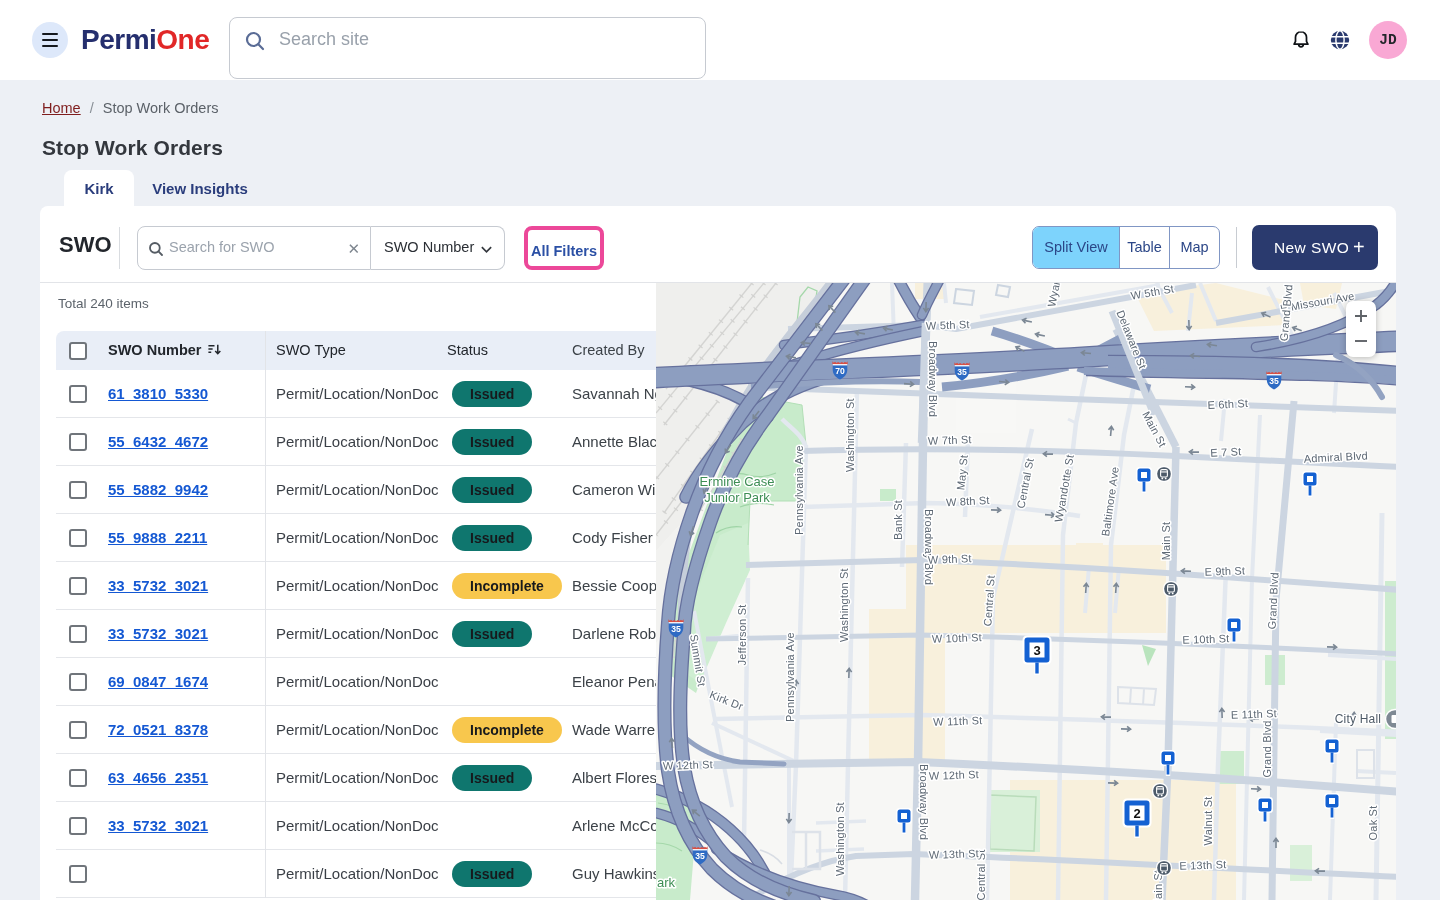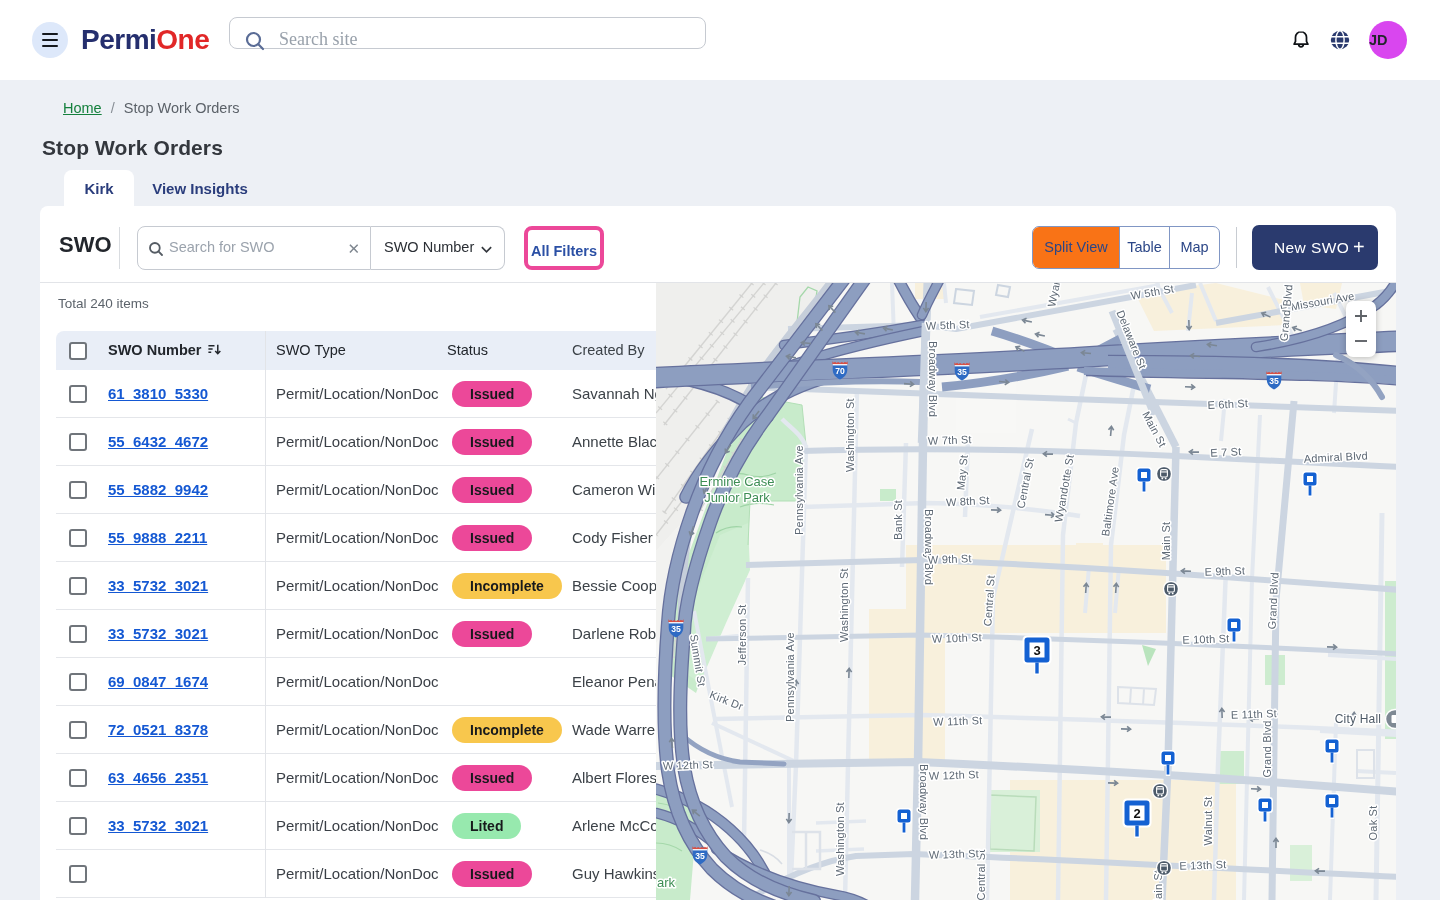--- a/index.html
+++ b/index.html
@@ -2,44 +2,44 @@
 <html lang="en"><head><meta charset="utf-8">
 <title>Stop Work Orders</title>
 <style>
 * { margin:0; padding:0; box-sizing:border-box; }
 html,body { width:1440px; height:900px; overflow:hidden; font-family:"Liberation Sans",sans-serif; background:#edf0f5; }
 .hdr { position:absolute; left:0; top:0; width:1440px; height:80px; background:#fff; }
 .burger { position:absolute; left:32px; top:22px; width:36px; height:36px; border-radius:50%; background:#dde8fa; }
 .burger span { position:absolute; left:10px; width:16px; height:2.3px; background:#15181d; border-radius:1px; }
 .logo { position:absolute; left:81px; top:24px; font-size:28px; font-weight:700; letter-spacing:-0.5px; color:#252f6e; }
 .logo b { color:#e12727; font-weight:700; }
-.gsearch { position:absolute; left:229px; top:17px; width:477px; height:32px; border:1px solid #c6cad1; border-radius:8px; background:#fff;font-family:Liberation Serif, serif; }
+.gsearch { position:absolute; left:229px; top:17px; width:477px; height:62px; border:1px solid #c6cad1; border-radius:8px; background:#fff; }
 .gsearch .ph { position:absolute; left:49px; top:11px; font-size:18px; color:#99a1ab; }
 .hicon { position:absolute; top:29px; }
-.avatar { position:absolute; left:1369px; top:21px; width:38px; height:38px; border-radius:50%; background:#d946ef; color:#23262b; font-weight:700; font-size:14.5px; line-height:38px; }
+.avatar { position:absolute; left:1369px; top:21px; width:38px; height:38px; border-radius:50%; background:#f9a8d4; color:#23262b; font-weight:700; font-size:14.5px; text-align:center; line-height:38px;font-family:Liberation Mono, monospace; }
 .crumbs { position:absolute; left:42px; top:100px; font-size:14.5px; color:#5b6168; }
-.crumbs a { color:#15803d; text-decoration:underline;margin-left:21px; }
+.crumbs a { color:#7f1d1d; text-decoration:underline; }
 .crumbs .sl { color:#8a9097; margin:0 9px; }
 h1 { position:absolute; left:42px; top:136px; font-size:21px; font-weight:700; color:#33373d; letter-spacing:0.1px; }
 .tab { position:absolute; top:170px; height:36px; font-size:15px; font-weight:700; color:#2a3d7c; text-align:center; }
 .tab.active { left:64px; width:70px; background:#fff; border-radius:8px 8px 0 0; line-height:38px; }
 .tab.other { left:150px; width:100px; line-height:38px; }
 .panel { position:absolute; left:40px; top:206px; width:1356px; height:694px; background:#fff; border-radius:8px 8px 0 0; }
 .swo-h { position:absolute; left:19px; top:26px; font-size:22px; font-weight:700; color:#22262c; }
 .vdiv1 { position:absolute; left:79px; top:21px; width:1px; height:42px; background:#d9dce0; }
 .s2 { position:absolute; left:97px; top:20px; width:368px; height:44px; }
 .sbox { position:absolute; left:0; top:0; width:234px; height:44px; border:1px solid #c6cad1; border-radius:8px 0 0 8px; }
 .sbox .ph { position:absolute; left:31px; top:12px; font-size:14.5px; color:#9ba3ad; }
 .sbox .x { position:absolute; right:10px; top:13px; font-size:15px; color:#7e868f; }
 .sdrop { position:absolute; left:234px; top:0; width:134px; height:44px; border:1px solid #c6cad1; border-left:none; border-radius:0 8px 8px 0; }
 .sdrop .t { position:absolute; left:13px; top:12px; font-size:14.5px; color:#2a2e34; }
 .allf { position:absolute; left:484px; top:20px; width:80px; height:44px; border:4px solid #ec4899; border-radius:8px; color:#2b50a5; font-weight:700; font-size:14.5px; text-align:center; line-height:42px; }
 .seg { position:absolute; left:992px; top:20px; width:188px; height:43px; border:1px solid #8096c4; border-radius:7px; display:flex; overflow:hidden; }
 .seg div { line-height:41px; text-align:center; font-size:14.5px; color:#2b4687; border-right:1px solid #8096c4; }
-.seg .a { width:87px; background:#f97316; }
+.seg .a { width:87px; background:#7dd3fc; }
 .seg .b { width:50px; }
 .seg .c { width:49px; border-right:none; }
 .vdiv2 { position:absolute; left:1196px; top:21px; width:1px; height:41px; background:#c8ccd2; }
 .newswo { position:absolute; left:1212px; top:19px; width:126px; height:45px; background:#2a3a6e; border-radius:7px; color:#fff; font-size:15.5px; font-weight:400; letter-spacing:0.4px; text-align:left; line-height:45px; padding-left:22px; }
 .newswo .plus { position:absolute; right:13px; top:0; font-weight:400; font-size:20px; }
 .hr { position:absolute; left:0; top:76px; width:1356px; height:1px; background:#e2e4e8; }
 .total { position:absolute; left:18px; top:90px; font-size:13.5px; color:#5c636b; }
 .tablewrap { position:absolute; left:16px; top:125px; width:600px; height:569px; overflow:hidden; }
 .ttable { position:relative; width:760px; }
 .thead { position:relative; height:39px; background:#e9eef7; border-radius:8px 0 0 0; font-size:14.5px; color:#22262c; }
@@ -48,21 +48,21 @@
 .cb-cell { left:0; width:52px; }
 .cb { position:absolute; left:13px; top:50%; margin-top:-9px; width:18px; height:18px; border:2px solid #70757b; border-radius:3px; background:#fff; }
 .c-num { left:52px; width:157px; line-height:48px; }
 .c-type { left:220px; width:182px; line-height:48px; }
 .c-status { left:391px; width:125px; }
 .c-by { left:516px; width:230px; line-height:48px; color:#3c4248; }
 .thead .c-num, .thead .c-type, .thead .c-status, .thead .c-by { line-height:39px; }
 .thead .c-num { font-weight:700; }
 .lnk { color:#1458d3; font-weight:700; text-decoration:underline; }
 .pill { position:absolute; top:50%; margin-top:-13px; left:5px; height:26px; border-radius:13px; font-size:14px; font-weight:700; color:#17191c; line-height:26px; padding:0 18px; }
-.p-blue { background:#ec4899; }
+.p-blue { background:#0f766e; }
 .p-yellow { background:#f8c74d; }
 .p-green { background:#97e9ae; }
 .colsep { position:absolute; left:208.5px; top:0; bottom:0; width:1px; background:#e2e4e8; }
 .sorticon { display:inline-block; vertical-align:-2px; margin-left:6px; }
 .mapbox { position:absolute; left:616px; top:77px; width:740px; height:617px; overflow:hidden; }
 </style></head>
 <body>
 <div class="hdr">
   <div class="burger">
       <span style="top:11px"></span>
@@ -230,23 +230,20 @@
             <span class="pill p-blue">Issued</span>
           </span>
 <span class="cell c-by">Albert Flores</span>
 </div>
 <div class="trow">
 <span class="cell cb-cell">
             <span class="cb"></span>
           </span>
 <span class="cell c-num"><a class="lnk">33_5732_3021</a></span>
 <span class="cell c-type">Permit/Location/NonDoc</span>
-<span class="cell c-status">
-            <span class="pill p-green">Lited</span>
-          </span>
 <span class="cell c-by">Arlene McCoy</span>
 </div>
 <div class="trow">
 <span class="cell cb-cell">
             <span class="cb"></span>
           </span>
 <span class="cell c-type">Permit/Location/NonDoc</span>
 <span class="cell c-status">
             <span class="pill p-blue">Issued</span>
           </span>

